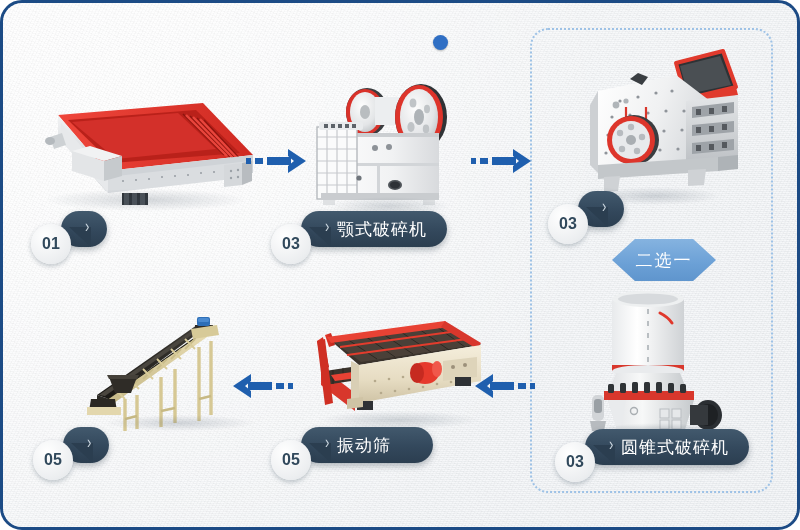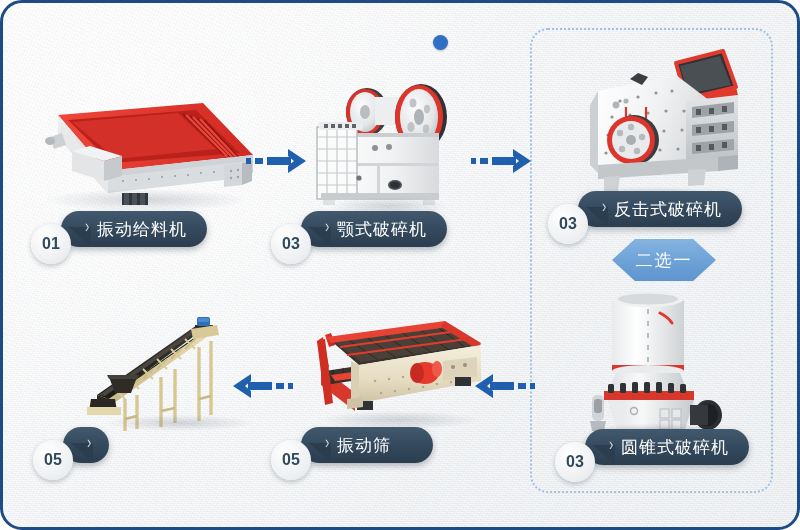--- a/index.html
+++ b/index.html
@@ -374,21 +374,20 @@
       <polygon points="36,132 52,131 50,146 36,147" fill="#cfd2d5"></polygon>
       <polygon points="120,125 138,124 136,140 120,141" fill="#cfd2d5"></polygon>
       <polygon points="150,112 170,110 170,124 150,126" fill="#aeb3b7"></polygon>
     </svg>
   </div>
 
   <div class="chip-group" style="left:545px;top:186px;">
     <div class="num-circle">03</div>
     <div class="chip" style="left:30px;">
       <span class="chev">›</span>
-      <span class="chip-text">反击式破碎机</span>
     </div>
   </div>
 
   <div id="hex-badge">
     <div id="hex-shape">二选一</div>
   </div>
 
   <div class="machine" style="left:565px;top:278px;width:185px;height:160px;">
     <div class="shadow-blob" style="left:28px;top:142px;width:125px;height:16px;"></div>
     <svg width="185" height="160" viewBox="0 0 185 160">
@@ -636,21 +635,20 @@
       <rect x="112" y="14" width="13" height="9" rx="2" fill="#2e6fb7"></rect>
       <rect x="113" y="15" width="11" height="4" rx="1.5" fill="#4a8ad0"></rect>
       <polygon points="106,26 132,22 134,32 108,36" fill="#d7ca98"></polygon>
     </svg>
   </div>
 
   <div class="chip-group" style="left:28px;top:206px;">
     <div class="num-circle">01</div>
     <div class="chip" style="left:30px;">
       <span class="chev">›</span>
-      <span class="chip-text">振动给料机</span>
     </div>
   </div>
 
   <div class="chip-group" style="left:268px;top:206px;">
     <div class="num-circle">03</div>
     <div class="chip" style="left:30px;">
       <span class="chev">›</span>
       <span class="chip-text">颚式破碎机</span>
     </div>
   </div>

